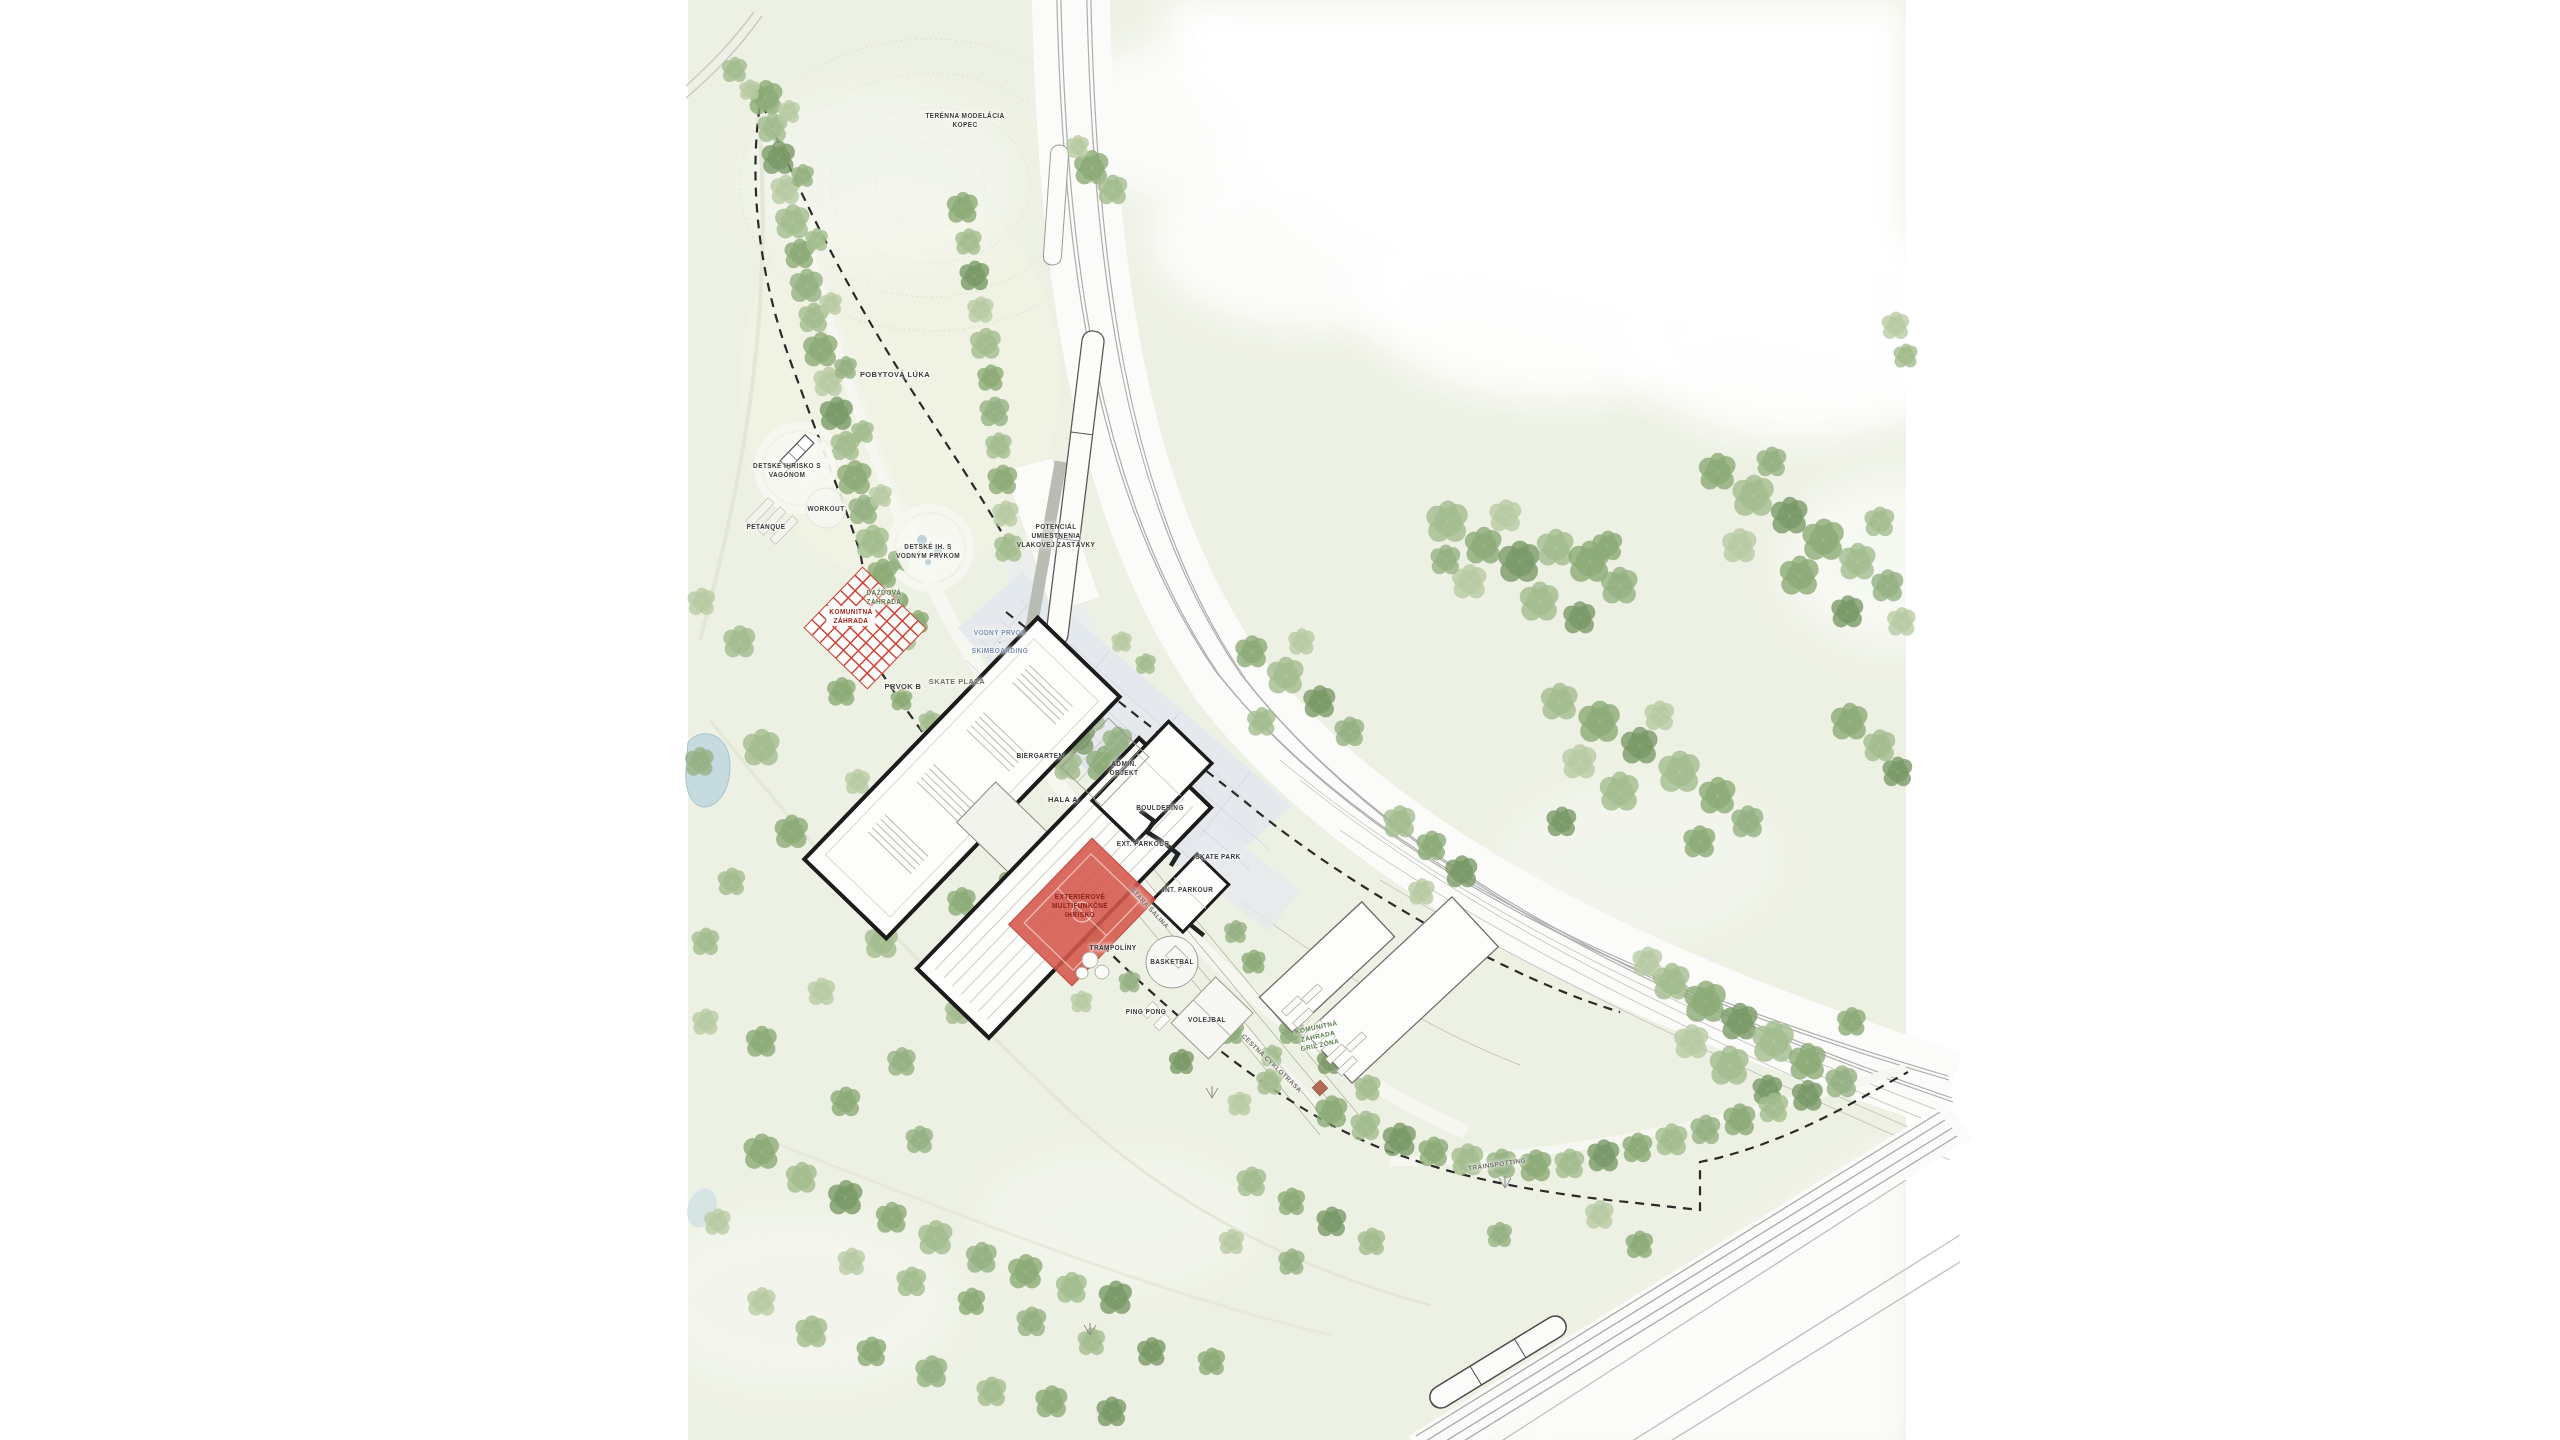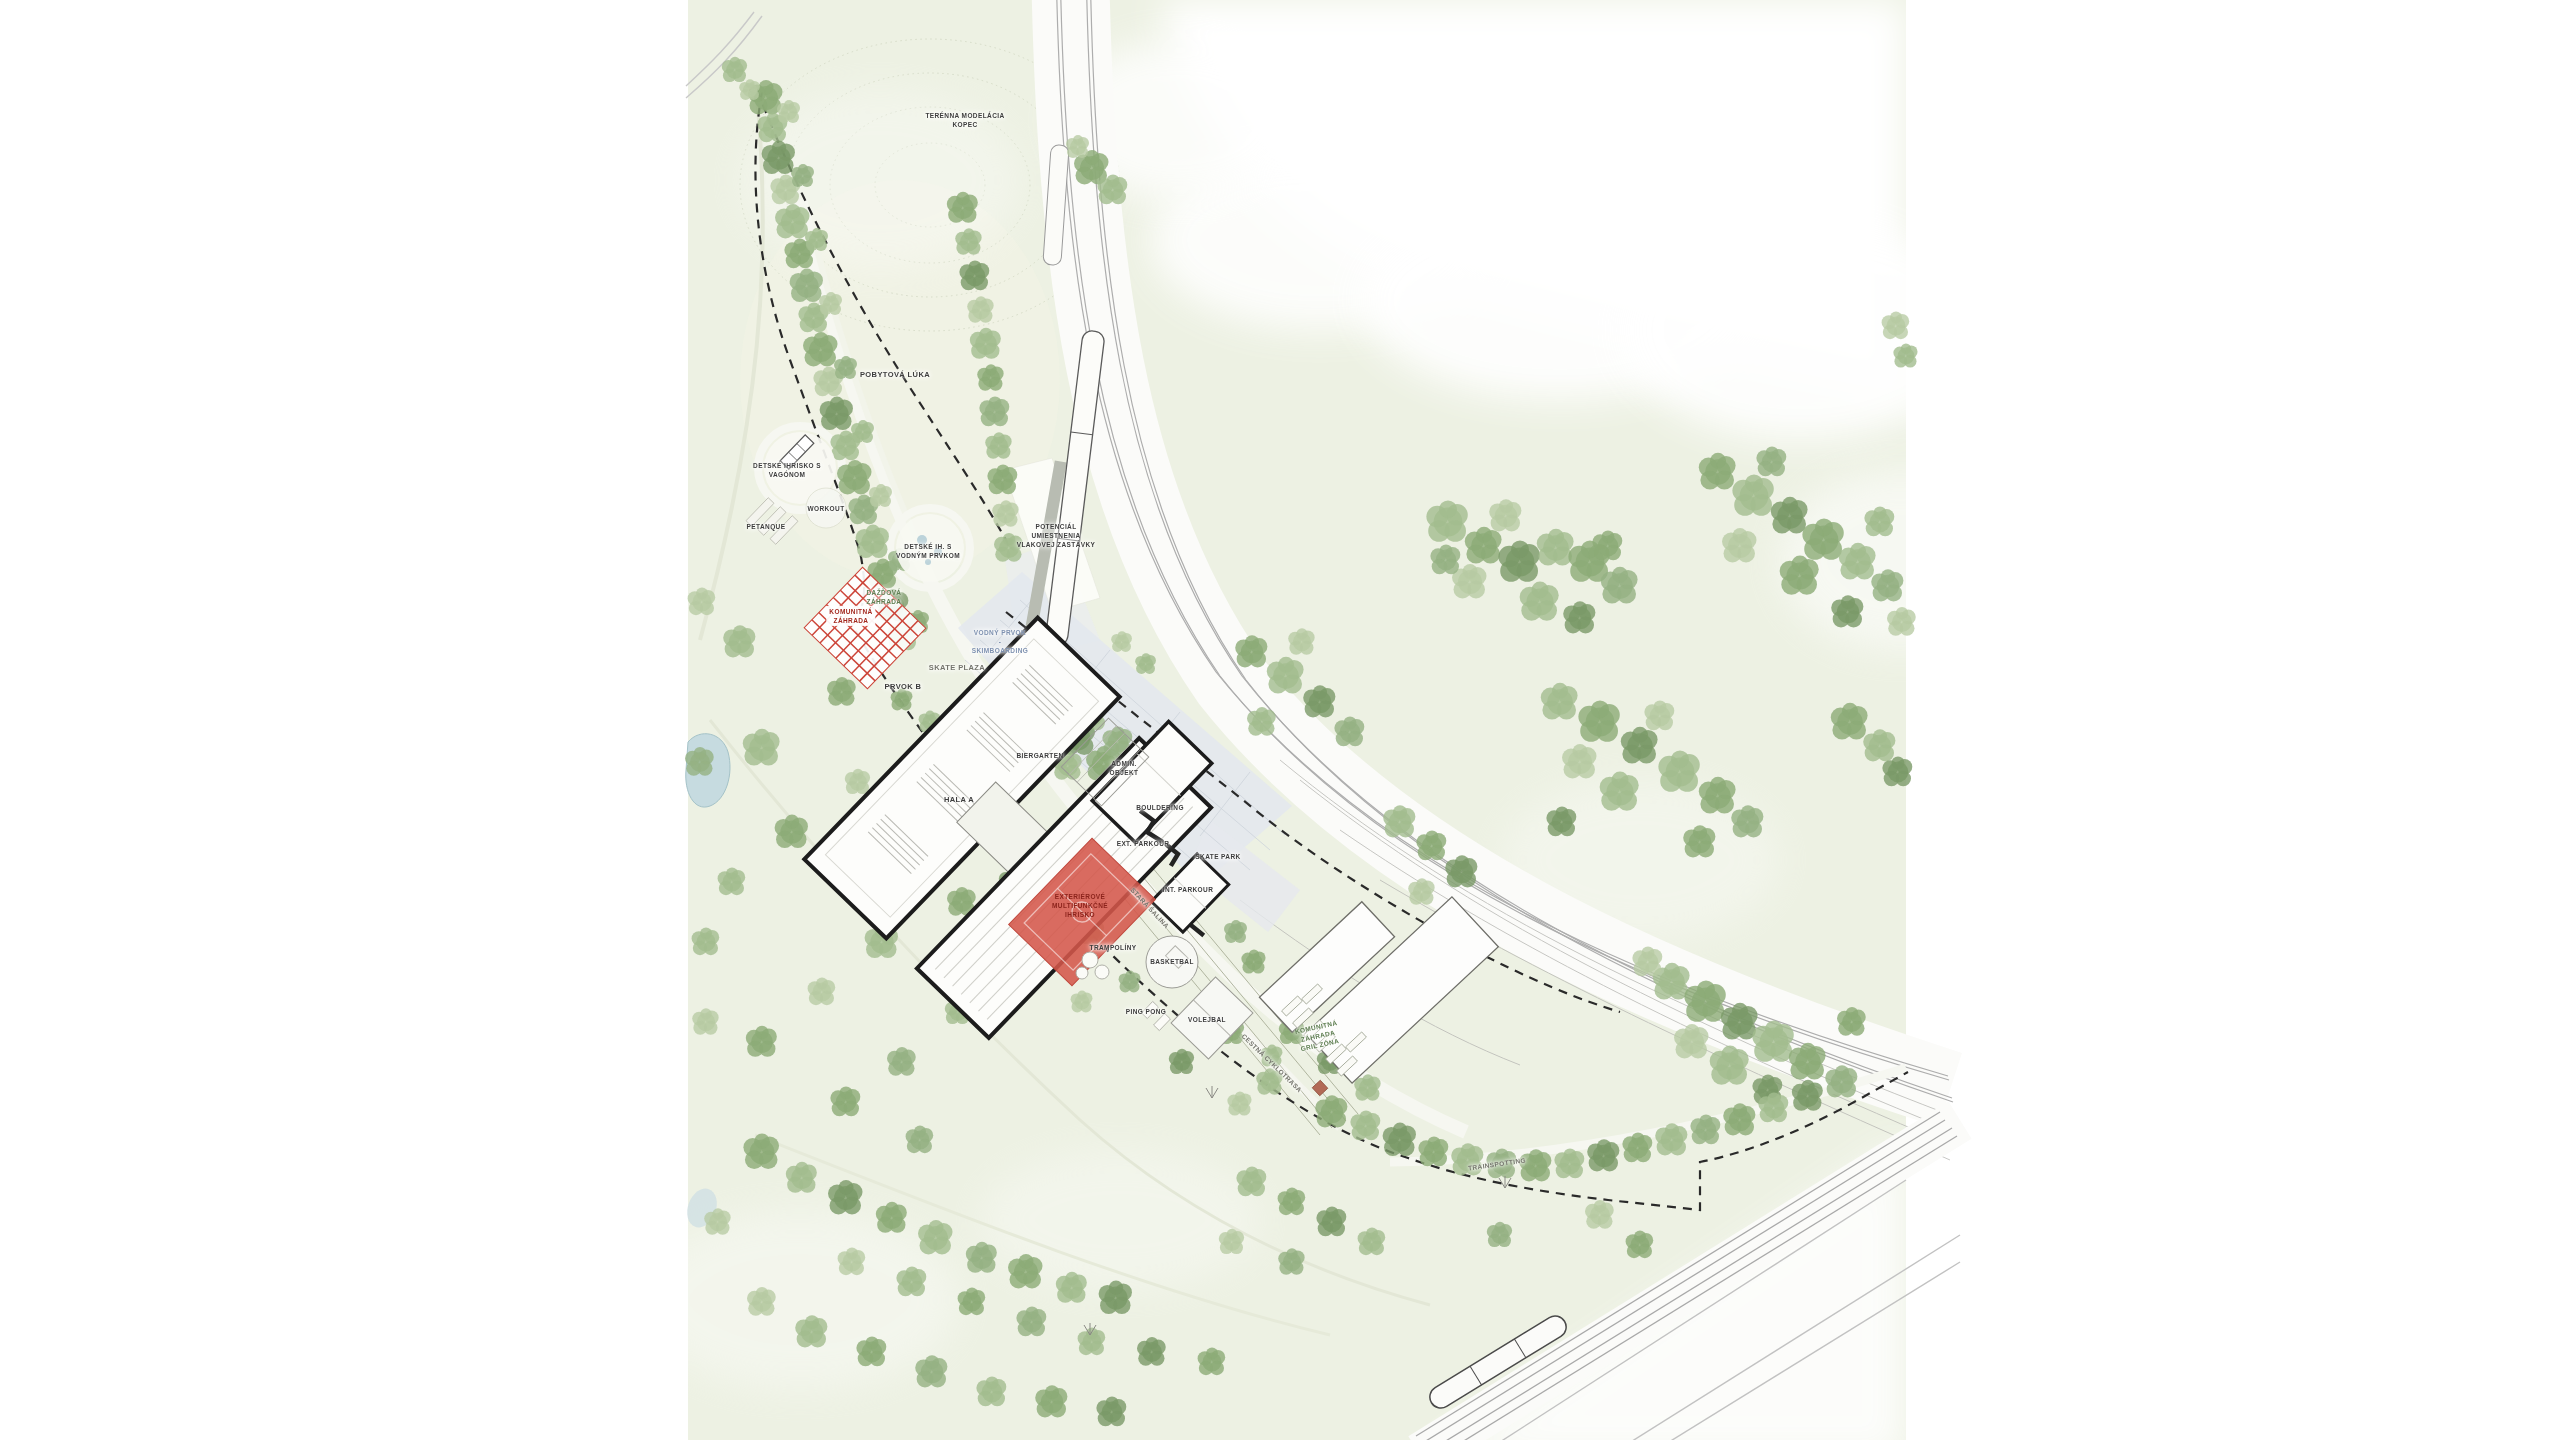--- a/index.html
+++ b/index.html
@@ -589,28 +589,28 @@
 VAGÓNOM</div>
 <div class="lbl sm" style="left:766px;top:527px">PETANQUE</div>
 <div class="lbl sm" style="left:826px;top:509px">WORKOUT</div>
 <div class="lbl sm" style="left:928px;top:551px">DETSKÉ IH. S
 VODNÝM PRVKOM</div>
 <div class="lbl sm green" style="left:884px;top:597px">DAŽĎOVÁ
 ZÁHRADA</div>
 <div class="lbl sm redtx chip" style="left:851px;top:616px">KOMUNITNÁ
 ZÁHRADA</div>
 <div class="lbl" style="left:903px;top:687px">PRVOK B</div>
-<div class="lbl muted" style="left:957px;top:668px">SKATE PLAZA</div>
+<div class="lbl muted" style="left:957px;top:682px">SKATE PLAZA</div>
 <div class="lbl sm blue" style="left:1000px;top:642px">VODNÝ PRVOK
 -
 SKIMBOARDING</div>
 <div class="lbl sm" style="left:1056px;top:536px">POTENCIÁL
 UMIESTNENIA
 VLAKOVEJ ZASTÁVKY</div>
-<div class="lbl" style="left:959px;top:800px">HALA A</div>
+<div class="lbl" style="left:1063px;top:800px">HALA A</div>
 <div class="lbl sm" style="left:1040px;top:756px">BIERGARTEN</div>
 <div class="lbl sm" style="left:1124px;top:768px">ADMIN.
 OBJEKT</div>
 <div class="lbl sm" style="left:1160px;top:808px">BOULDERING</div>
 <div class="lbl sm" style="left:1143px;top:844px">EXT. PARKOUR</div>
 <div class="lbl sm" style="left:1218px;top:857px">SKATE PARK</div>
 <div class="lbl sm" style="left:1188px;top:890px">INT. PARKOUR</div>
 <div class="lbl sm darkred" style="left:1080px;top:906px">EXTERIÉROVÉ
 MULTIFUNKČNÉ
 IHRISKO</div>

